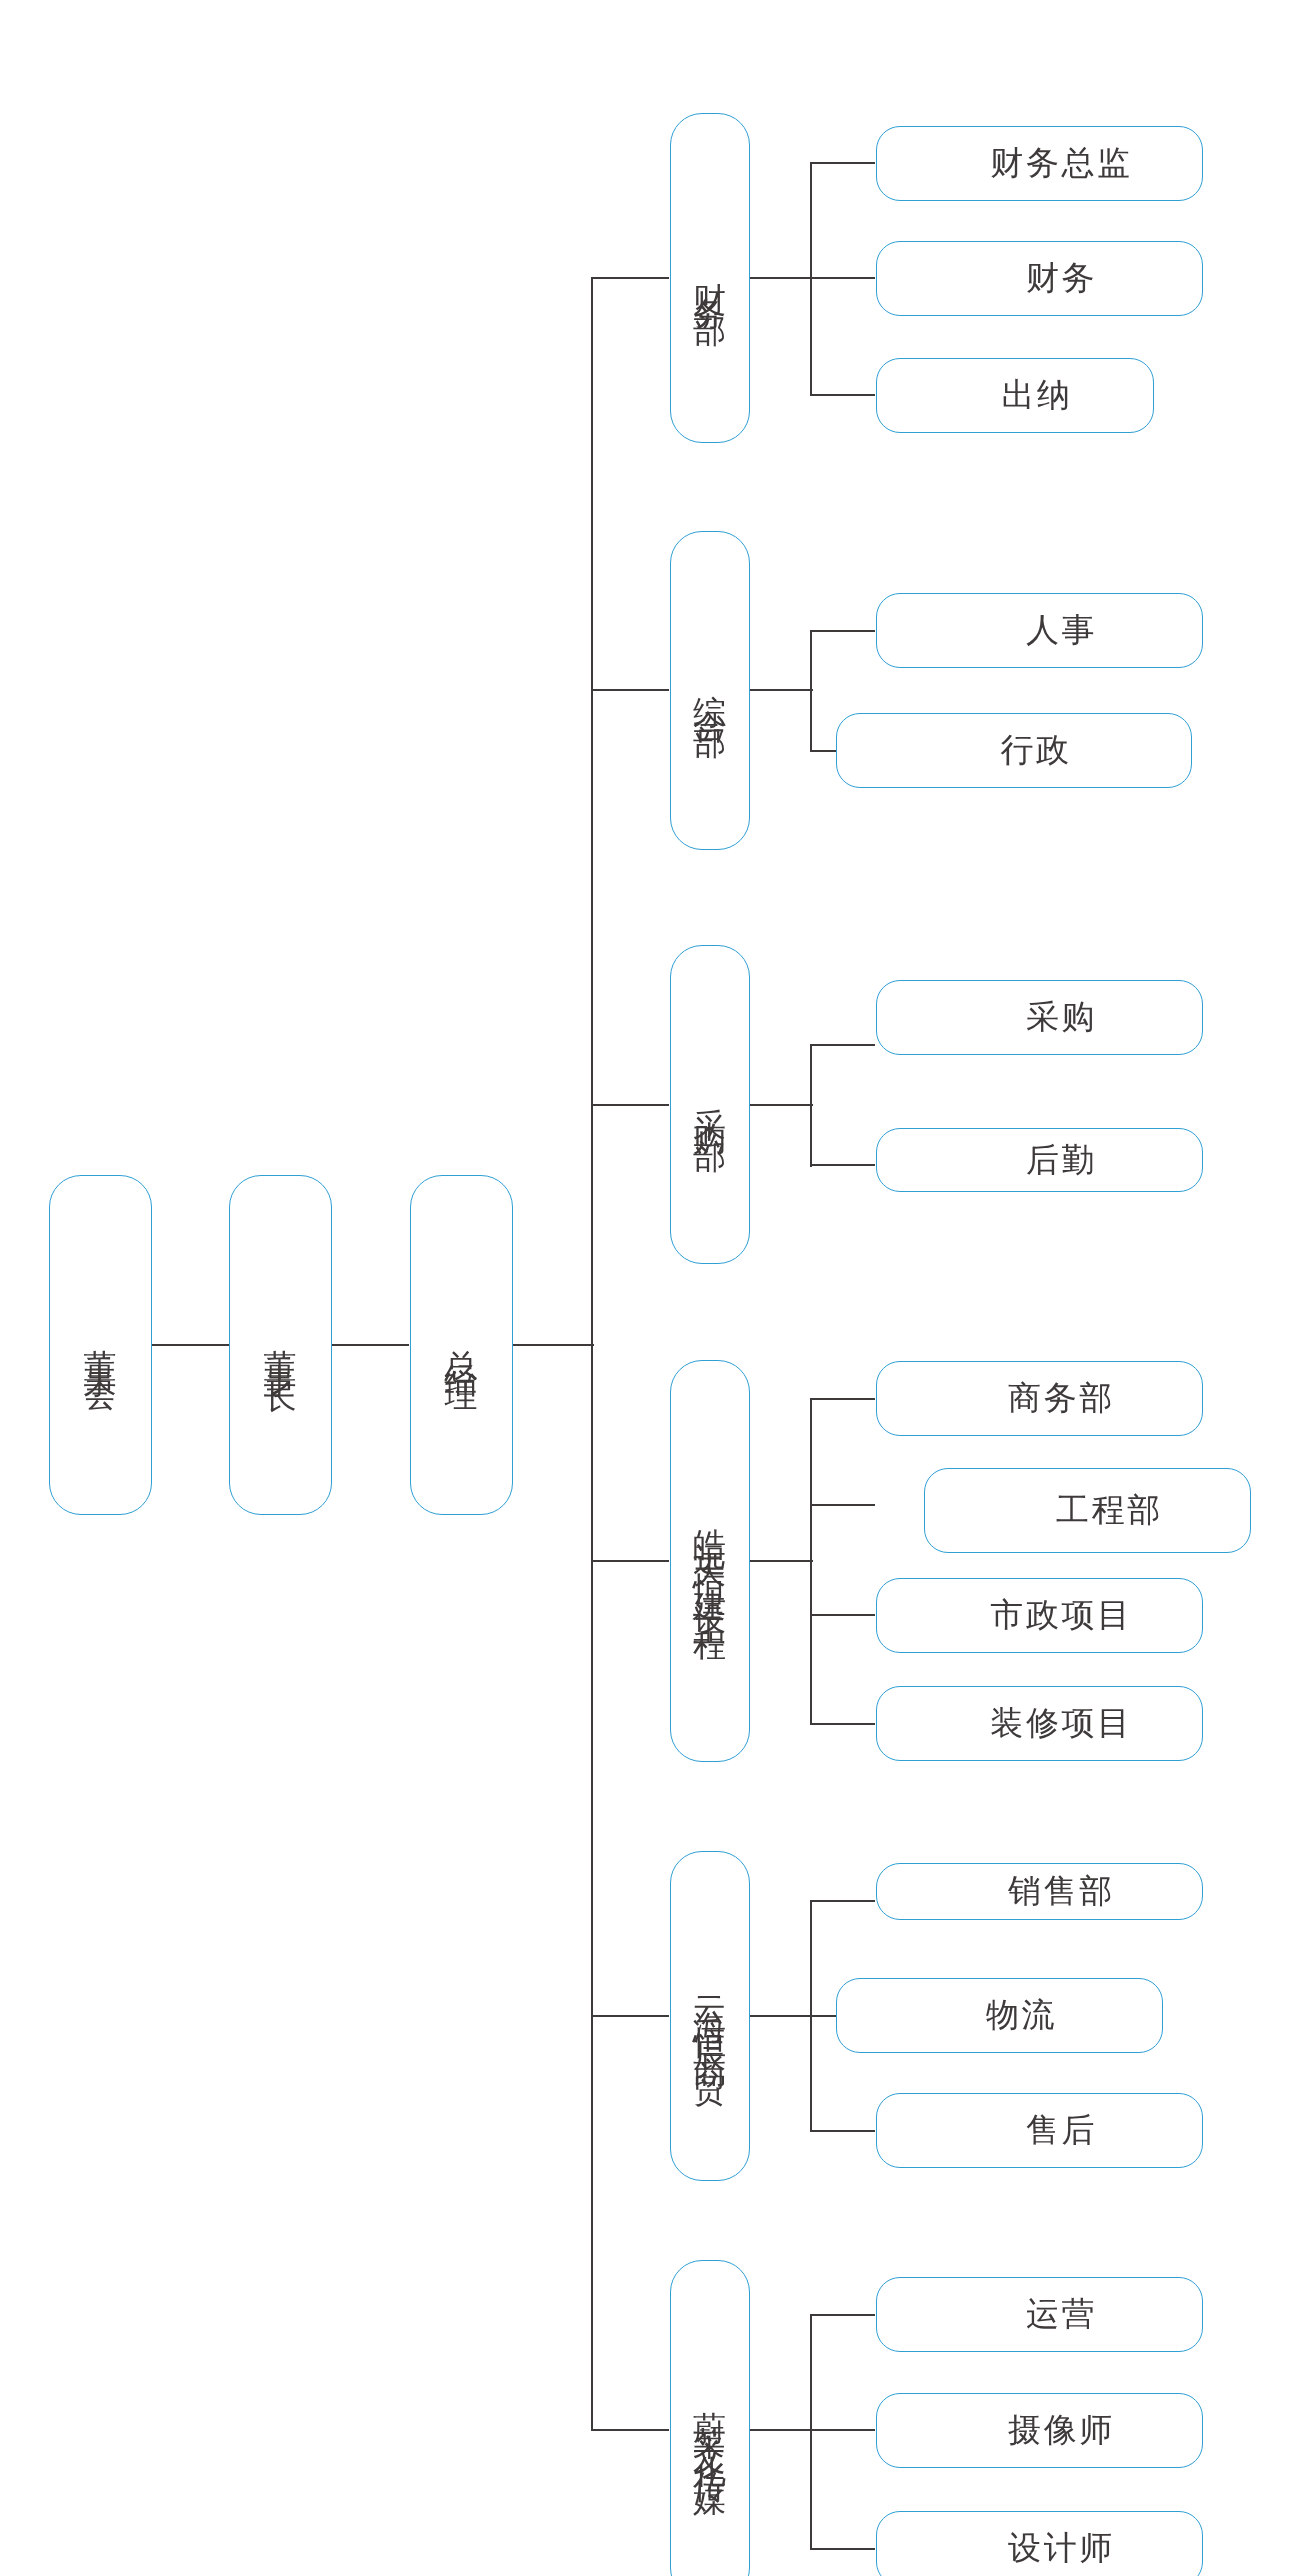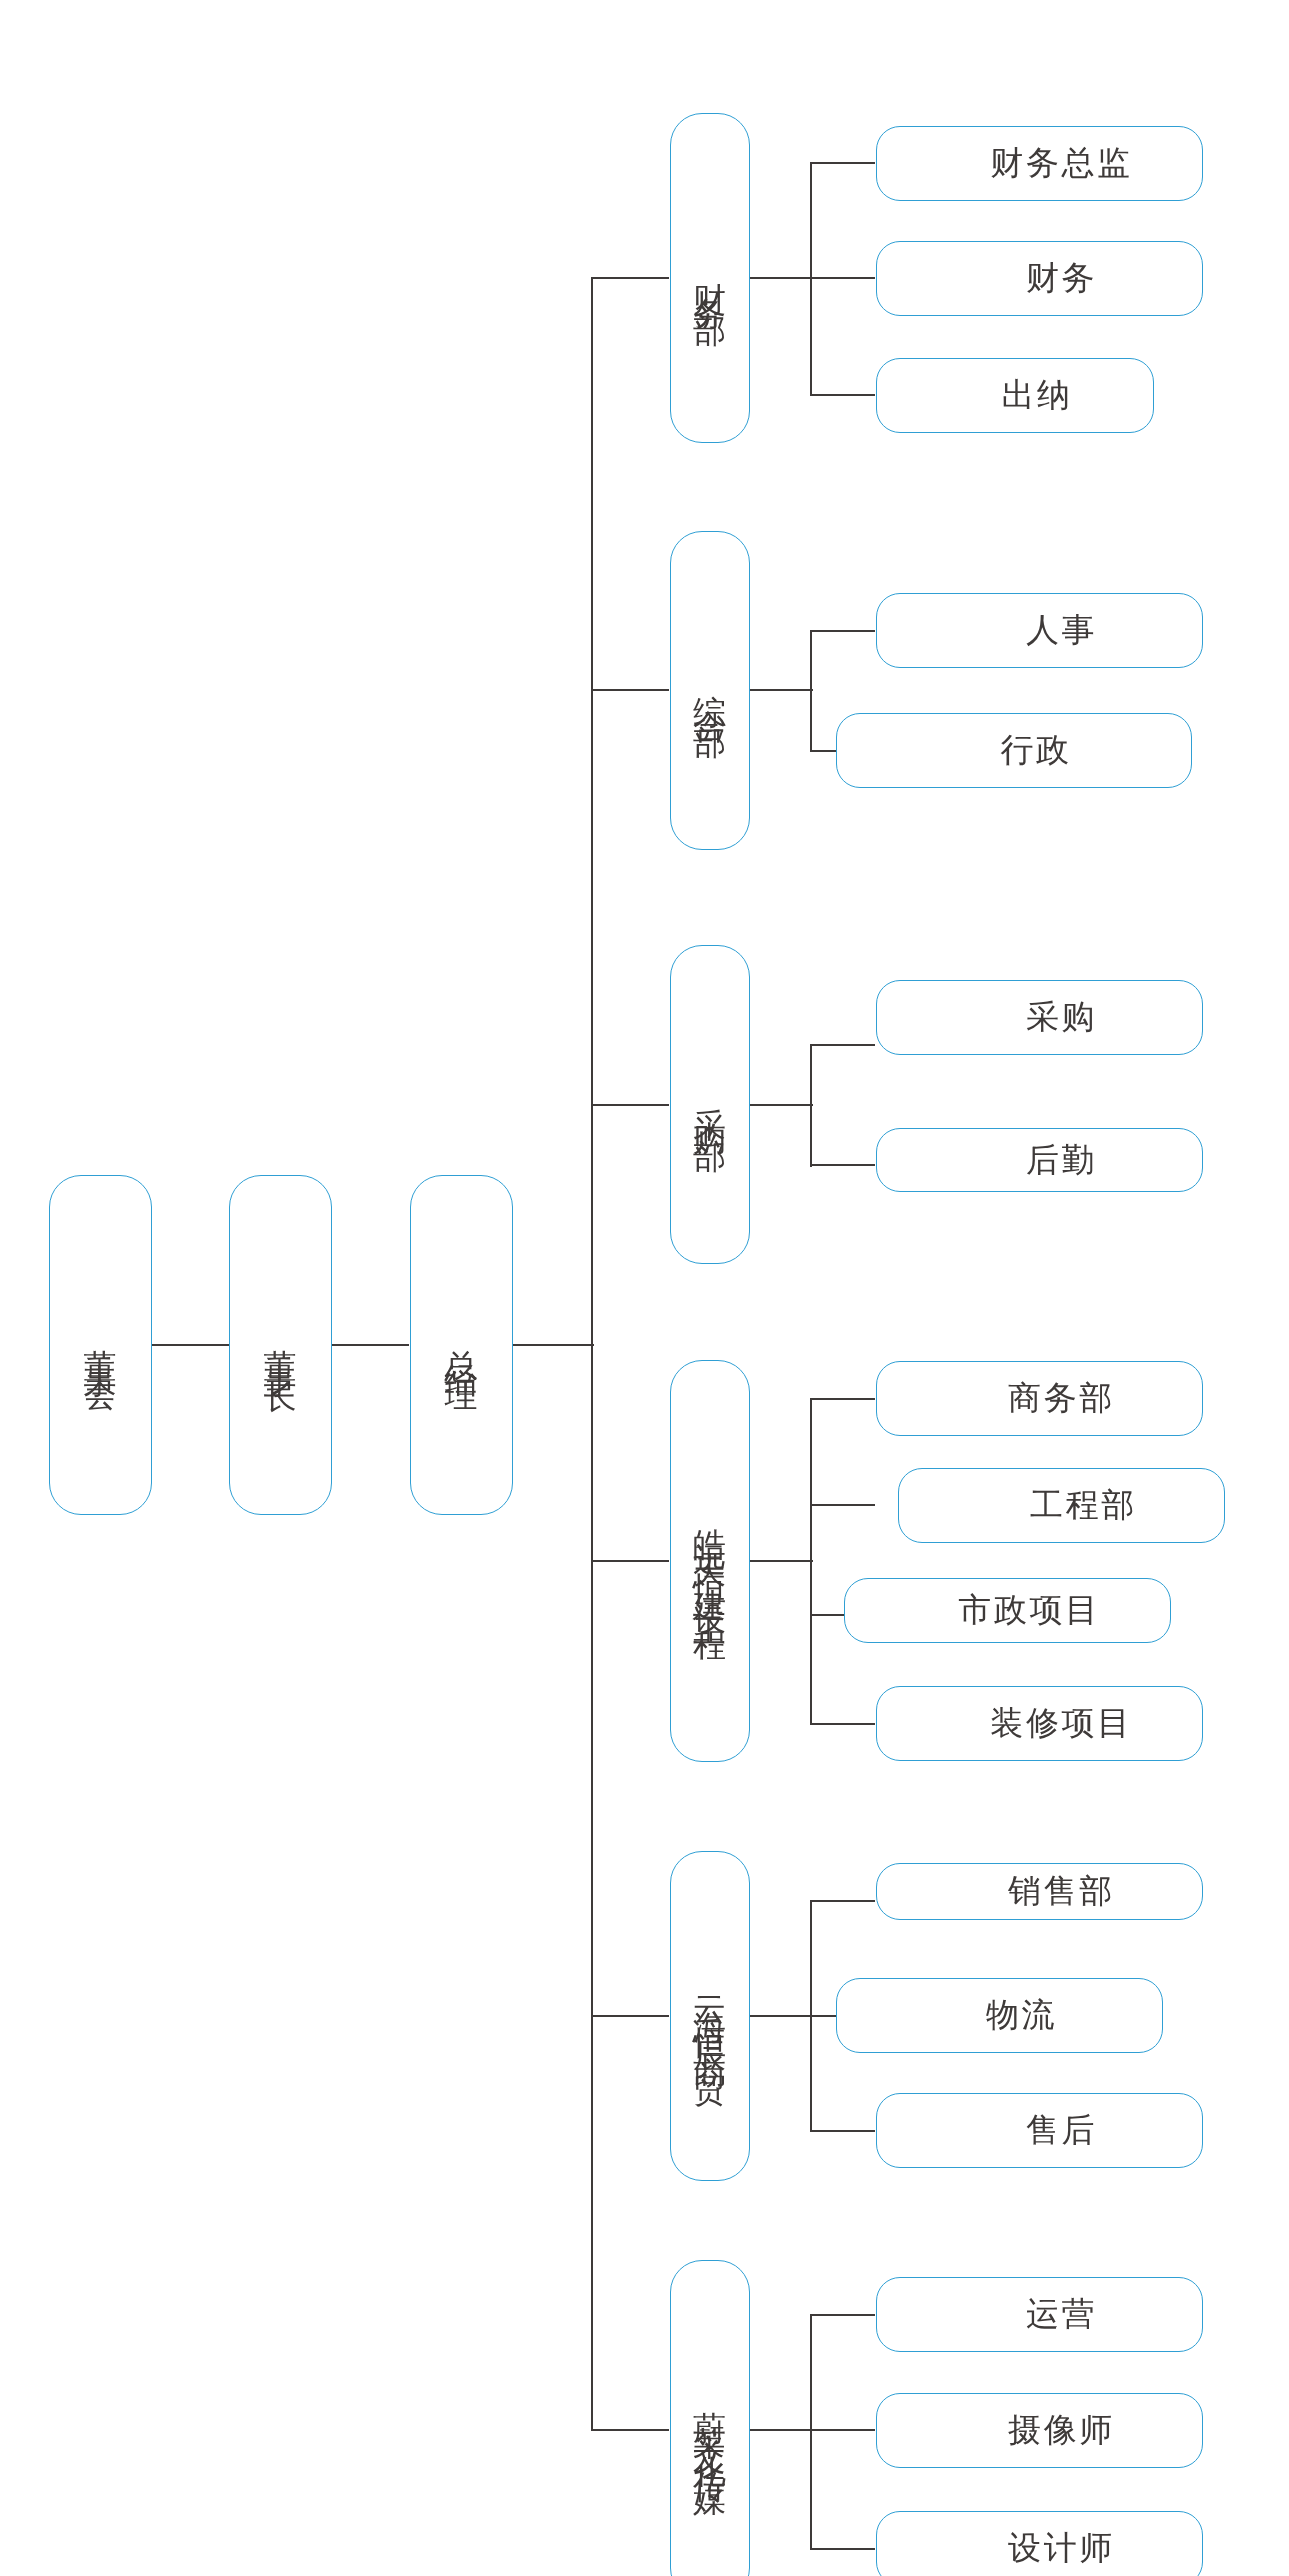--- a/index.html
+++ b/index.html
@@ -137,24 +137,24 @@
   <div class="box leaf" style="left:876px;top:980px;width:327px;height:75px">
     <span>采购</span>
   </div>
   <div class="box leaf" style="left:876px;top:1128px;width:327px;height:64px">
     <span>后勤</span>
   </div>
 
   <div class="box leaf" style="left:876px;top:1361px;width:327px;height:75px">
     <span>商务部</span>
   </div>
-  <div class="box leaf" style="left:898px;top:1468px;width:327px;height:75px">
+  <div class="box leaf" style="left:924px;top:1468px;width:327px;height:85px">
     <span>工程部</span>
   </div>
-  <div class="box leaf" style="left:844px;top:1578px;width:327px;height:65px">
+  <div class="box leaf" style="left:876px;top:1578px;width:327px;height:75px">
     <span>市政项目</span>
   </div>
   <div class="box leaf" style="left:876px;top:1686px;width:327px;height:75px">
     <span>装修项目</span>
   </div>
 
   <div class="box leaf" style="left:876px;top:1863px;width:327px;height:57px">
     <span>销售部</span>
   </div>
   <div class="box leaf" style="left:836px;top:1978px;width:327px;height:75px">

